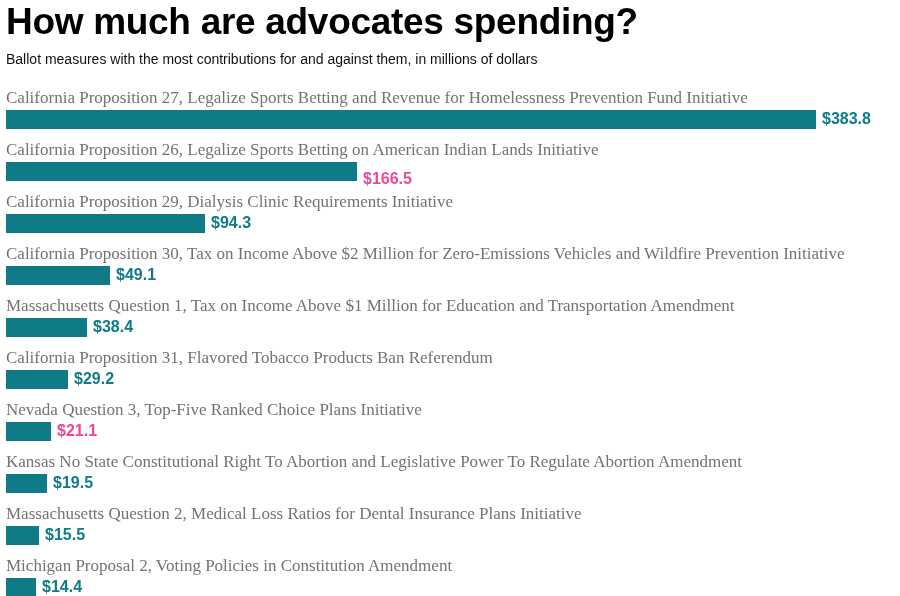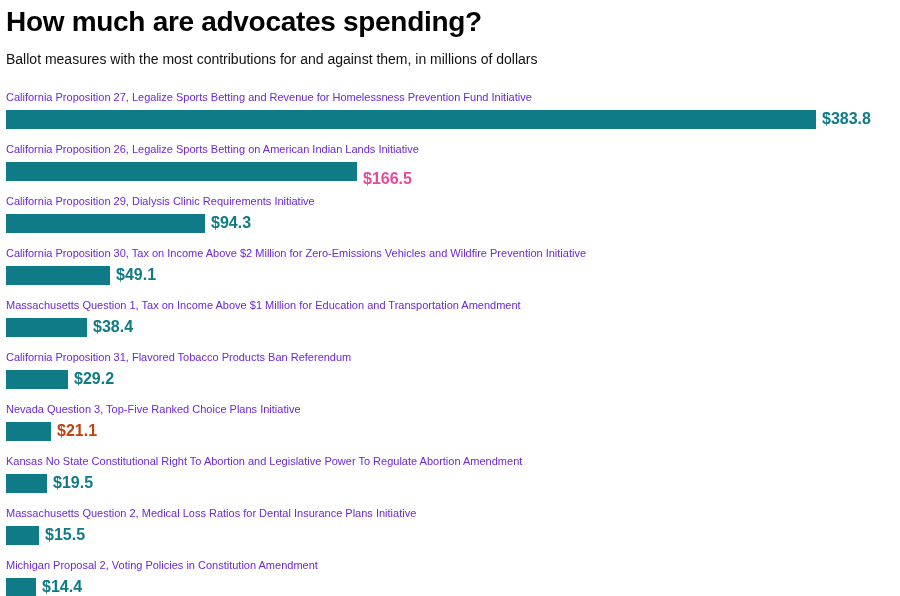--- a/index.html
+++ b/index.html
@@ -11,21 +11,21 @@
   .page {
     width: 900px;
     height: 596px;
     box-sizing: border-box;
     padding: 5px 8px 0 6px;
     overflow: hidden;
     background: #ffffff;
   }
   .chart-title {
     margin: 0;
-    font-size: 28px;
+    font-size: 37px;
     line-height: 34px;
     font-weight: 700;
     color: #000000;
     letter-spacing: -0.3px;
   }
   .chart-subtitle {
     margin: 12px 0 0 0;
     font-size: 14px;
     line-height: 16px;
     font-weight: 400;
@@ -34,25 +34,26 @@
   .rows {
     margin-top: 22px;
   }
   .row {
     margin-bottom: 12px;
   }
   .row:last-child {
     margin-bottom: 16px;
   }
   .bar-label {
-    font-size: 11px;
+    font-size: 17px;
     line-height: 17px;
-    color: #6d28d9;
+    color: #737373;
     margin-bottom: 3px;
     white-space: nowrap;
+    font-family: Liberation Serif, serif;
   }
   .bar-line {
     display: flex;
     align-items: center;
     height: 20px;
   }
   .bar {
     height: 19px;
     background: #0e7b87; 
     flex: 0 0 auto;
@@ -119,21 +120,21 @@
       <div class="bar-line">
         <div class="bar" style="width: 62px; background: rgb(14, 123, 135);"></div>
         <div class="bar-value" style="color: rgb(14, 123, 135);">$29.2</div>
       </div>
     </div>
 
     <div class="row">
       <div class="bar-label">Nevada Question 3, Top-Five Ranked Choice Plans Initiative</div>
       <div class="bar-line">
         <div class="bar" style="width: 45px; background: rgb(14, 123, 135);"></div>
-        <div class="bar-value" style="color: #c2410c;">$21.1</div>
+        <div class="bar-value" style="color: #ec4899;">$21.1</div>
       </div>
     </div>
 
     <div class="row">
       <div class="bar-label">Kansas No State Constitutional Right To Abortion and Legislative Power To Regulate Abortion Amendment</div>
       <div class="bar-line">
         <div class="bar" style="width: 41px; background: rgb(14, 123, 135);"></div>
         <div class="bar-value" style="color: rgb(14, 123, 135);">$19.5</div>
       </div>
     </div>

